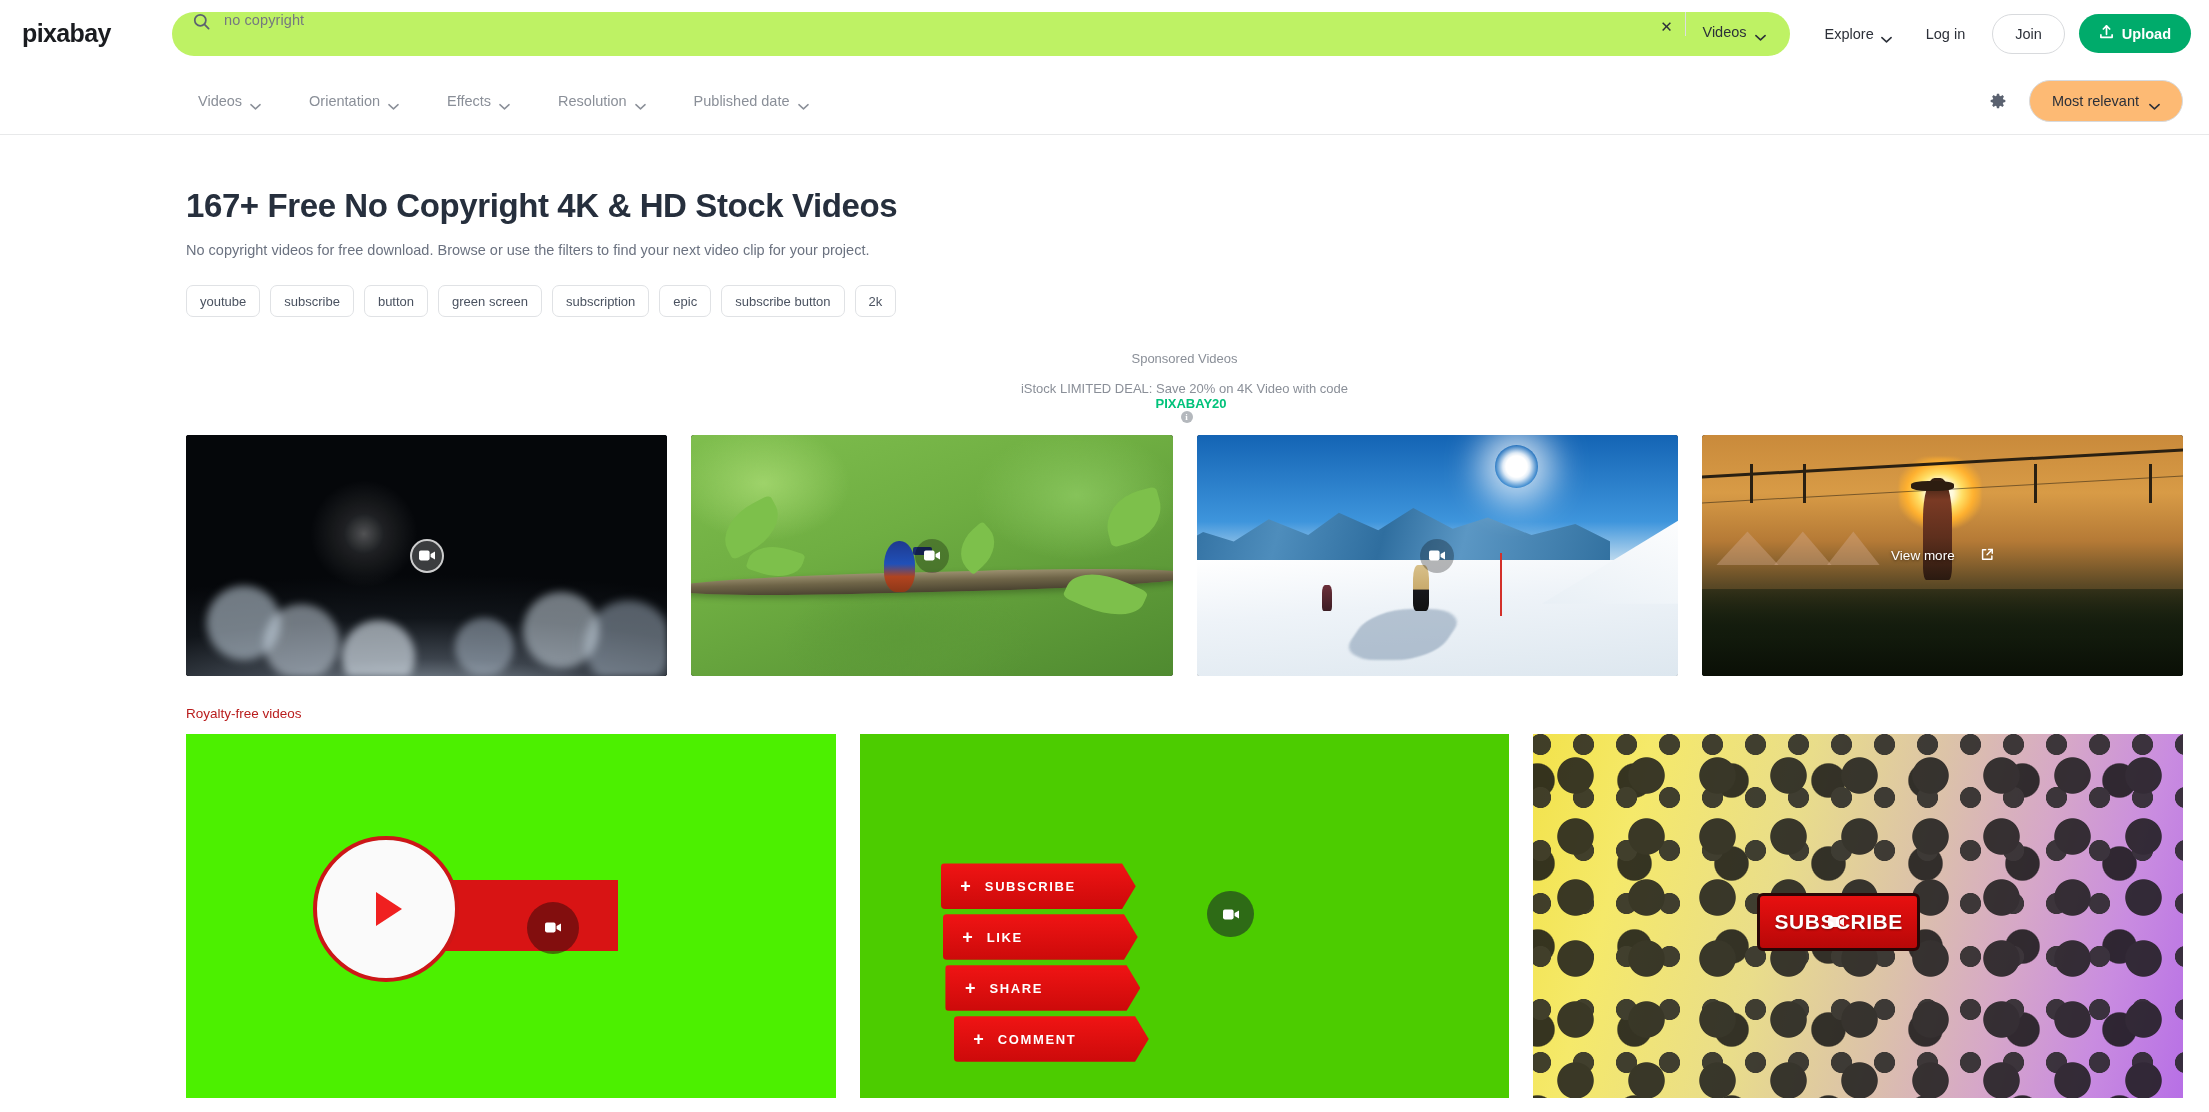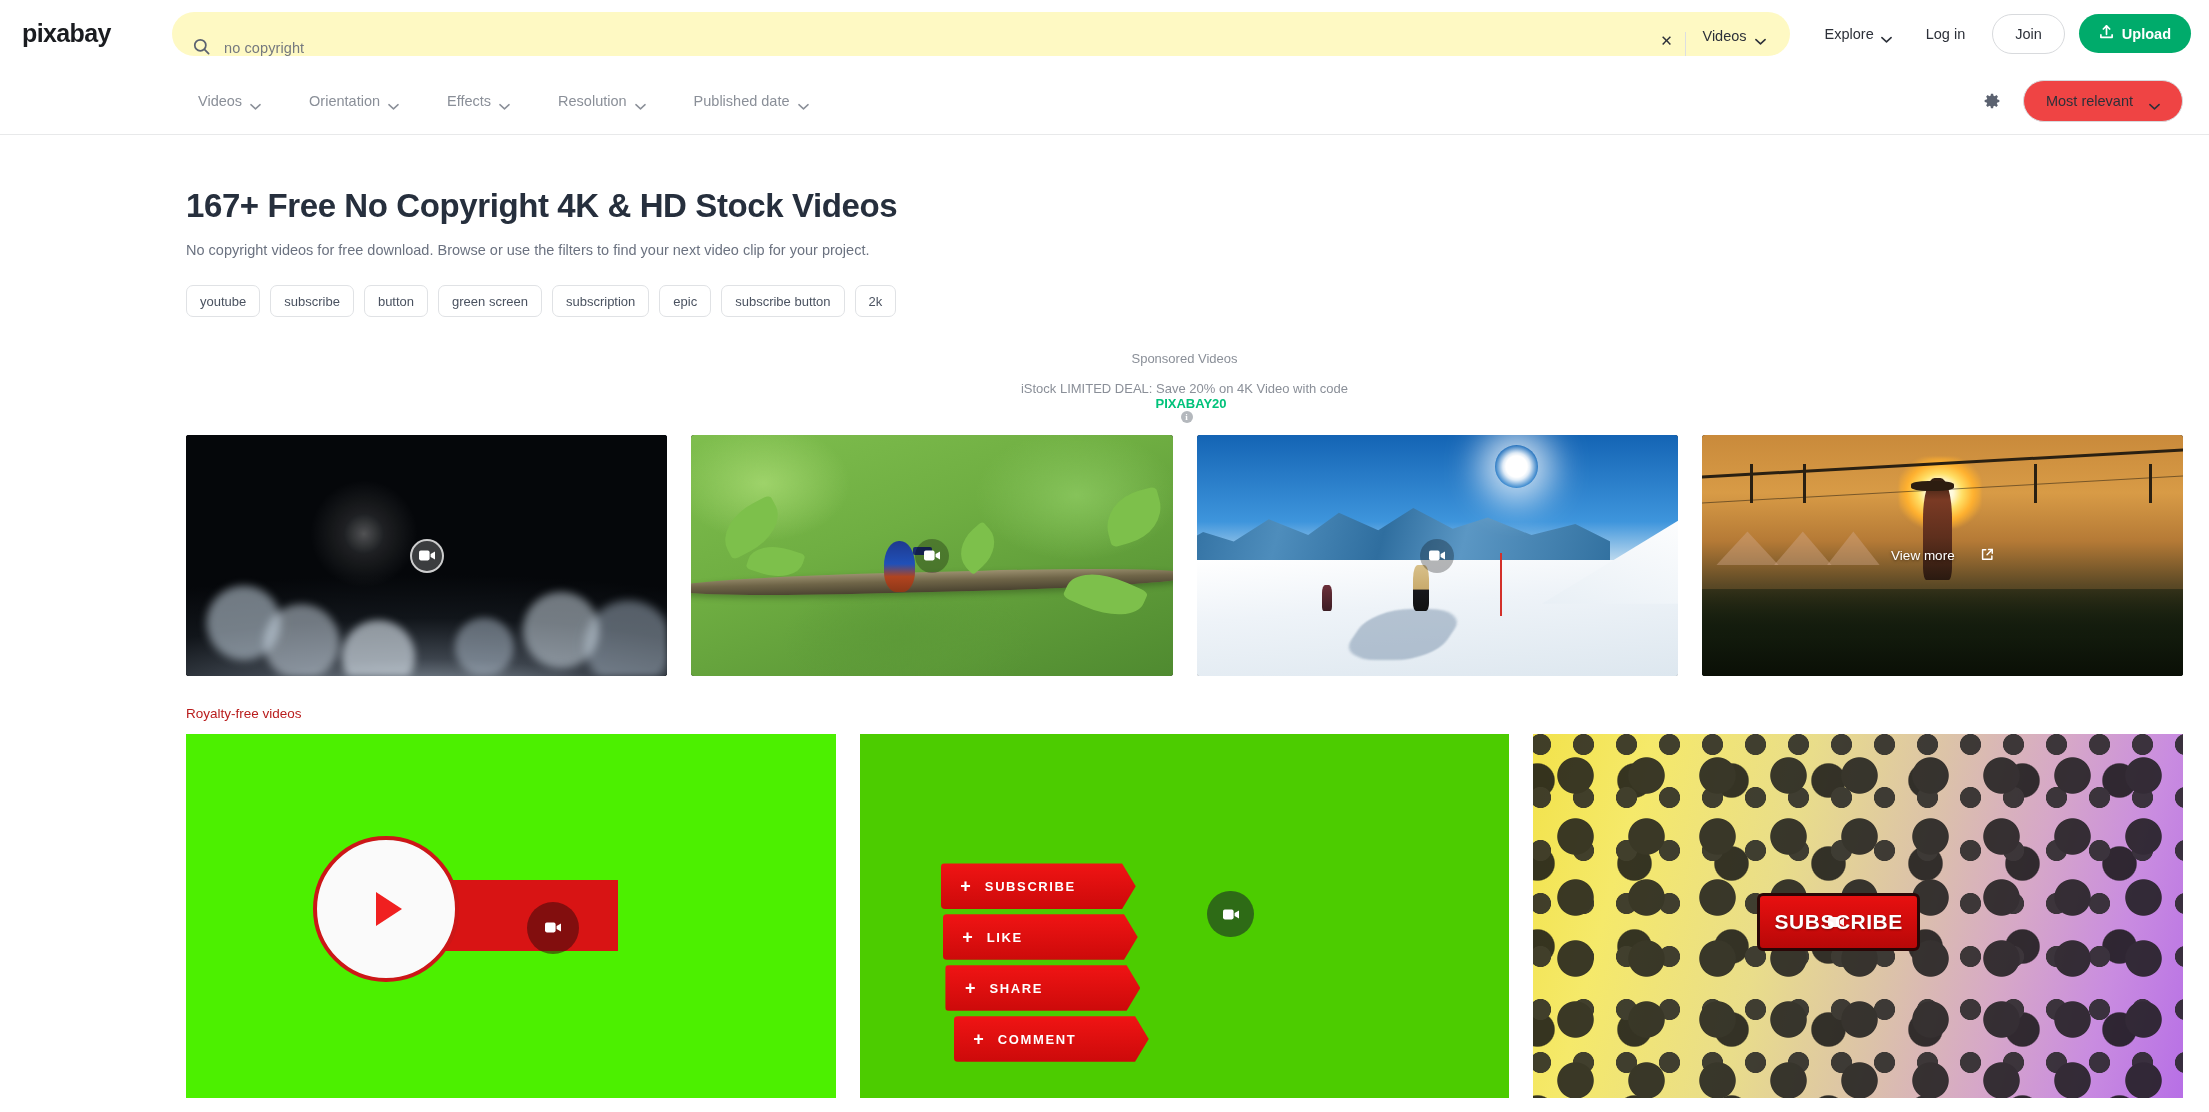--- a/index.html
+++ b/index.html
@@ -28,24 +28,24 @@
     margin-right: 22px;
     flex: 0 0 auto;
     display: flex;
     align-items: center;
   }
   .logo svg { display: block; }
 
   .searchbar {
     flex: 1 1 auto;
     height: 44px;
-    background: #fef9c3;
+    background: #bef264;
     border-radius: 22px;
     display: flex;
-    align-items: flex-end;
+    align-items: flex-start;
     padding: 0 6px 0 20px;
     position: relative;
     max-width: 1672px;
   }
   .search-icon { width: 19px; height: 19px; flex: 0 0 auto; color: #5b6270; margin-right: 13px; }
   .search-input {
     flex: 1 1 auto;
     border: none;
     outline: none;
     background: transparent;
@@ -102,23 +102,23 @@
   .filter-item {
     display: flex; align-items: center; gap: 8px;
     font-size: 14.5px; color: #8a8f98; font-weight: 400;
     margin-right: 48px; cursor: pointer; white-space: nowrap;
   }
   .filter-right { margin-left: auto; display: flex; align-items: center; gap: 20px; }
   .gear-btn { width: 22px; height: 22px; cursor: pointer; color: #5b6270; display:flex; }
   .sort-select {
     border: 1px solid #d8dadd; border-radius: 22px;
     height: 42px; padding: 0 22px;
-    display: flex; align-items: center; gap: 16px;
+    display: flex; align-items: center; gap: 10px;
     font-size: 14.5px; color: #2c3039; font-weight: 500;
-    cursor: pointer; background: #ef4444;
+    cursor: pointer; background: #fdba74;
   }
 
   
   .main { padding: 0 26px 0 186px; }
   .page-title {
     font-size: 33px; font-weight: 700; color: #262f3d;
     letter-spacing: -.4px; padding-top: 52px;
   }
   .page-sub { font-size: 14.5px; color: #6b7280; margin-top: 17px; }
 

